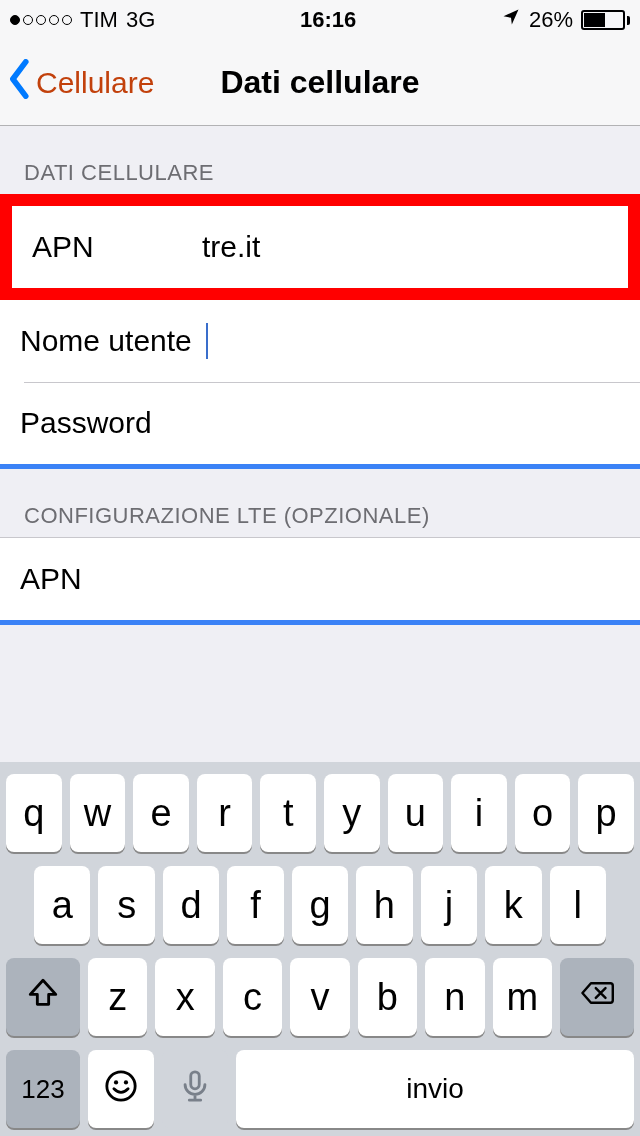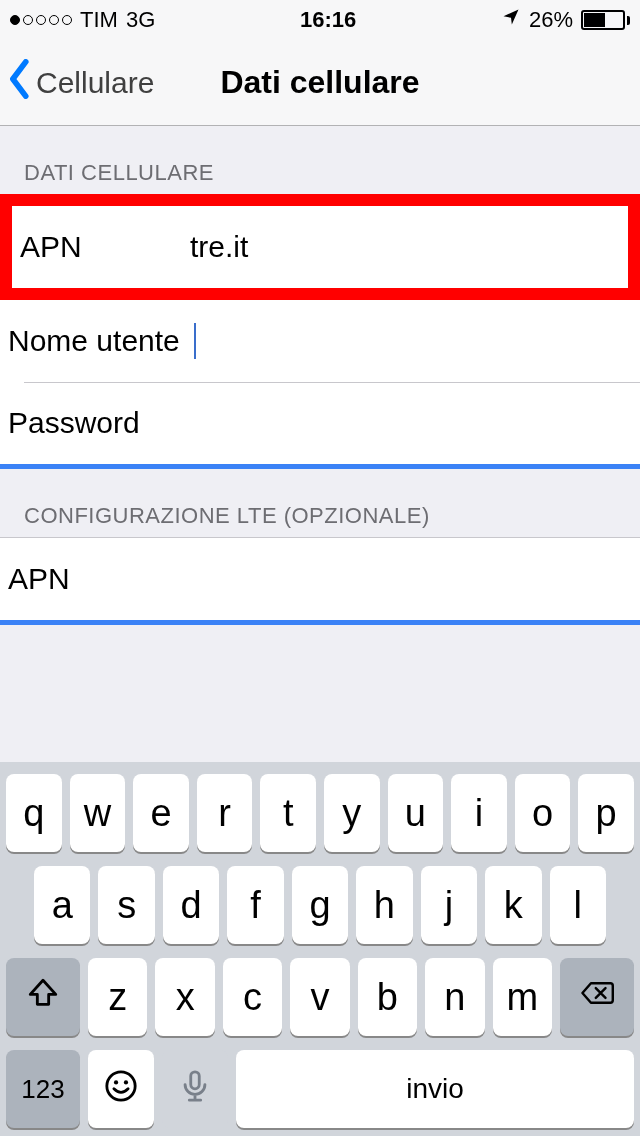--- a/index.html
+++ b/index.html
@@ -10,28 +10,28 @@
   .signal { display: flex; gap: 3px; align-items: center; }
   .dot { width: 10px; height: 10px; border-radius: 50%; border: 1.5px solid #000; }
   .dot.filled { background: #000; }
   .loc-icon svg { width: 20px; height: 20px; }
   .battery { display: flex; align-items: center; gap: 2px; }
   .battery-body { width: 44px; height: 20px; border: 2px solid #000; border-radius: 3px; position: relative; }
   .battery-fill { position: absolute; left: 1px; top: 1px; bottom: 1px; width: 53%; background: #000; }
   .battery-tip { width: 3px; height: 9px; background: #000; border-radius: 0 2px 2px 0; }
   
   .navbar { height: 86px; background: #f7f7f8; border-bottom: 1px solid #b2b2b4; display: flex; align-items: center; position: relative; }
-  .back { display: flex; align-items: center; gap: 4px; color: #404040; font-size: 30px; padding-left: 8px; }
+  .back { display: flex; align-items: center; gap: 4px; color: #c2410c; font-size: 30px; padding-left: 8px; }
   .back svg { width: 24px; height: 40px; }
   .navtitle { position: absolute; left: 0; right: 0; text-align: center; font-size: 32px; font-weight: 600; pointer-events: none; }
   
   .content { }
   .section-header { font-size: 22px; color: #6d6d72; padding: 34px 24px 8px; text-transform: uppercase; letter-spacing: 0.5px; }
   .group { background: #fff; border-top: 1px solid #c8c7cc; border-bottom: 5px solid #3b82f6; }
-  .row { display: flex; align-items: center; min-height: 82px; position: relative; padding: 0 8px; }
+  .row { display: flex; align-items: center; min-height: 82px; position: relative; padding: 0 20px; }
   .row + .row::before { content: ""; position: absolute; top: 0; left: 24px; right: 0; height: 1px; background: #c8c7cc; }
   .row-label { font-size: 30px; color: #000; min-width: 170px; flex: 0 0 auto; }
   .row-value { font-size: 30px; color: #000; flex: 1 1 auto; border: none; outline: none; background: transparent; font-family: inherit; }
   .highlight-box { border: 12px solid #ff0000; }
   .cursor { display: inline-block; width: 2px; height: 36px; background: #3a6ecb; vertical-align: middle; margin-left: 4px; }
   
   .keyboard { position: absolute; bottom: 0; left: 0; right: 0; background: #d1d5db; padding: 12px 6px 8px; }
   .krow { display: flex; justify-content: center; gap: 8px; margin-bottom: 14px; }
   .krow:last-child { margin-bottom: 0; }
   .key { background: #fff; border-radius: 8px; box-shadow: 0 2px 0 #888; height: 78px; display: flex; align-items: center; justify-content: center; font-size: 38px; color: #000; flex: 1 1 0; }

